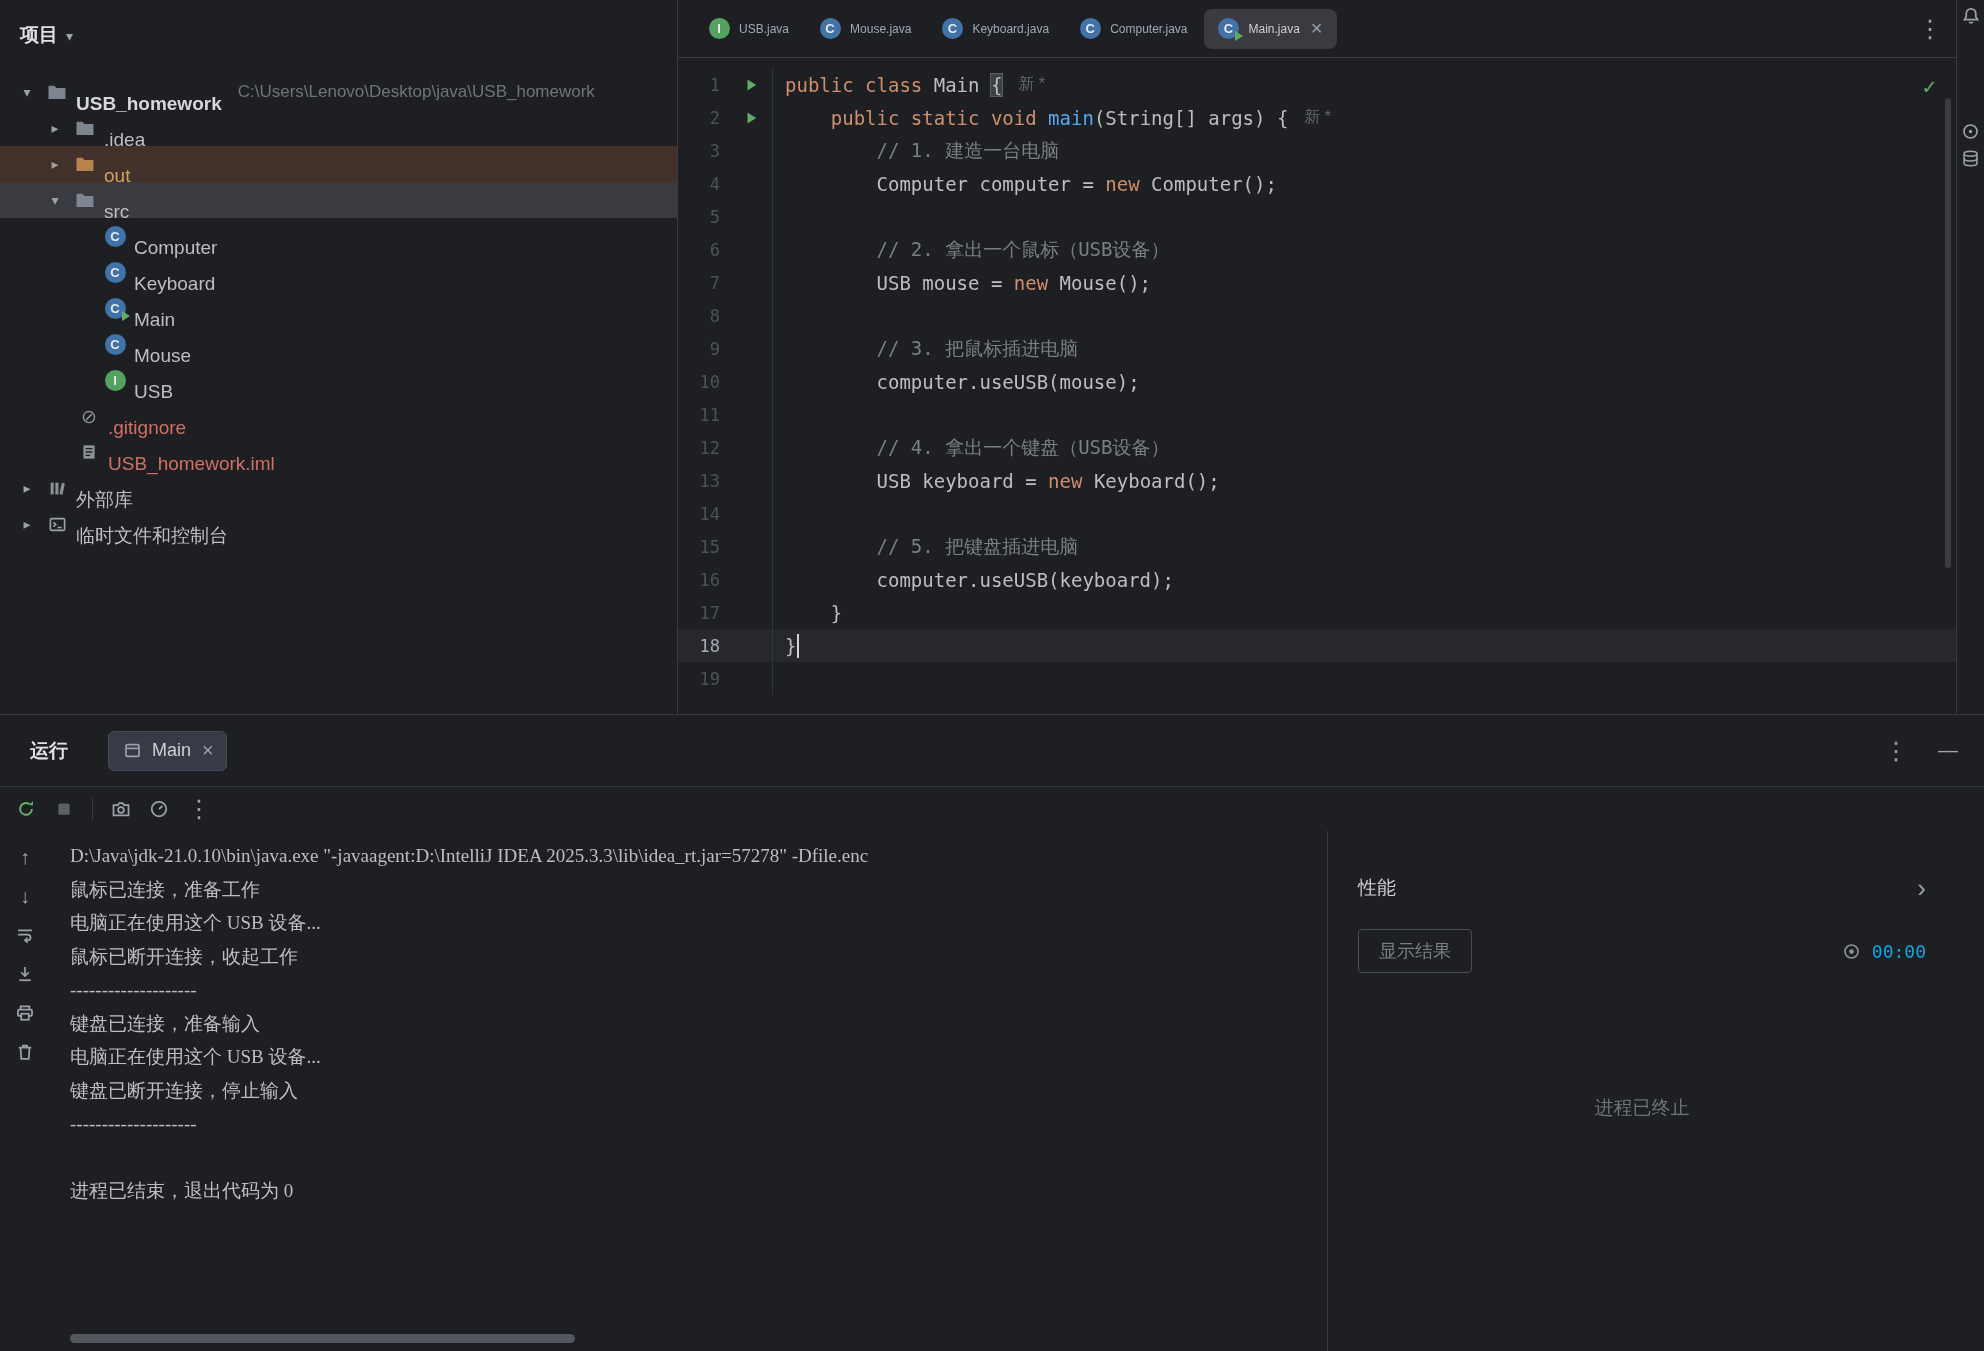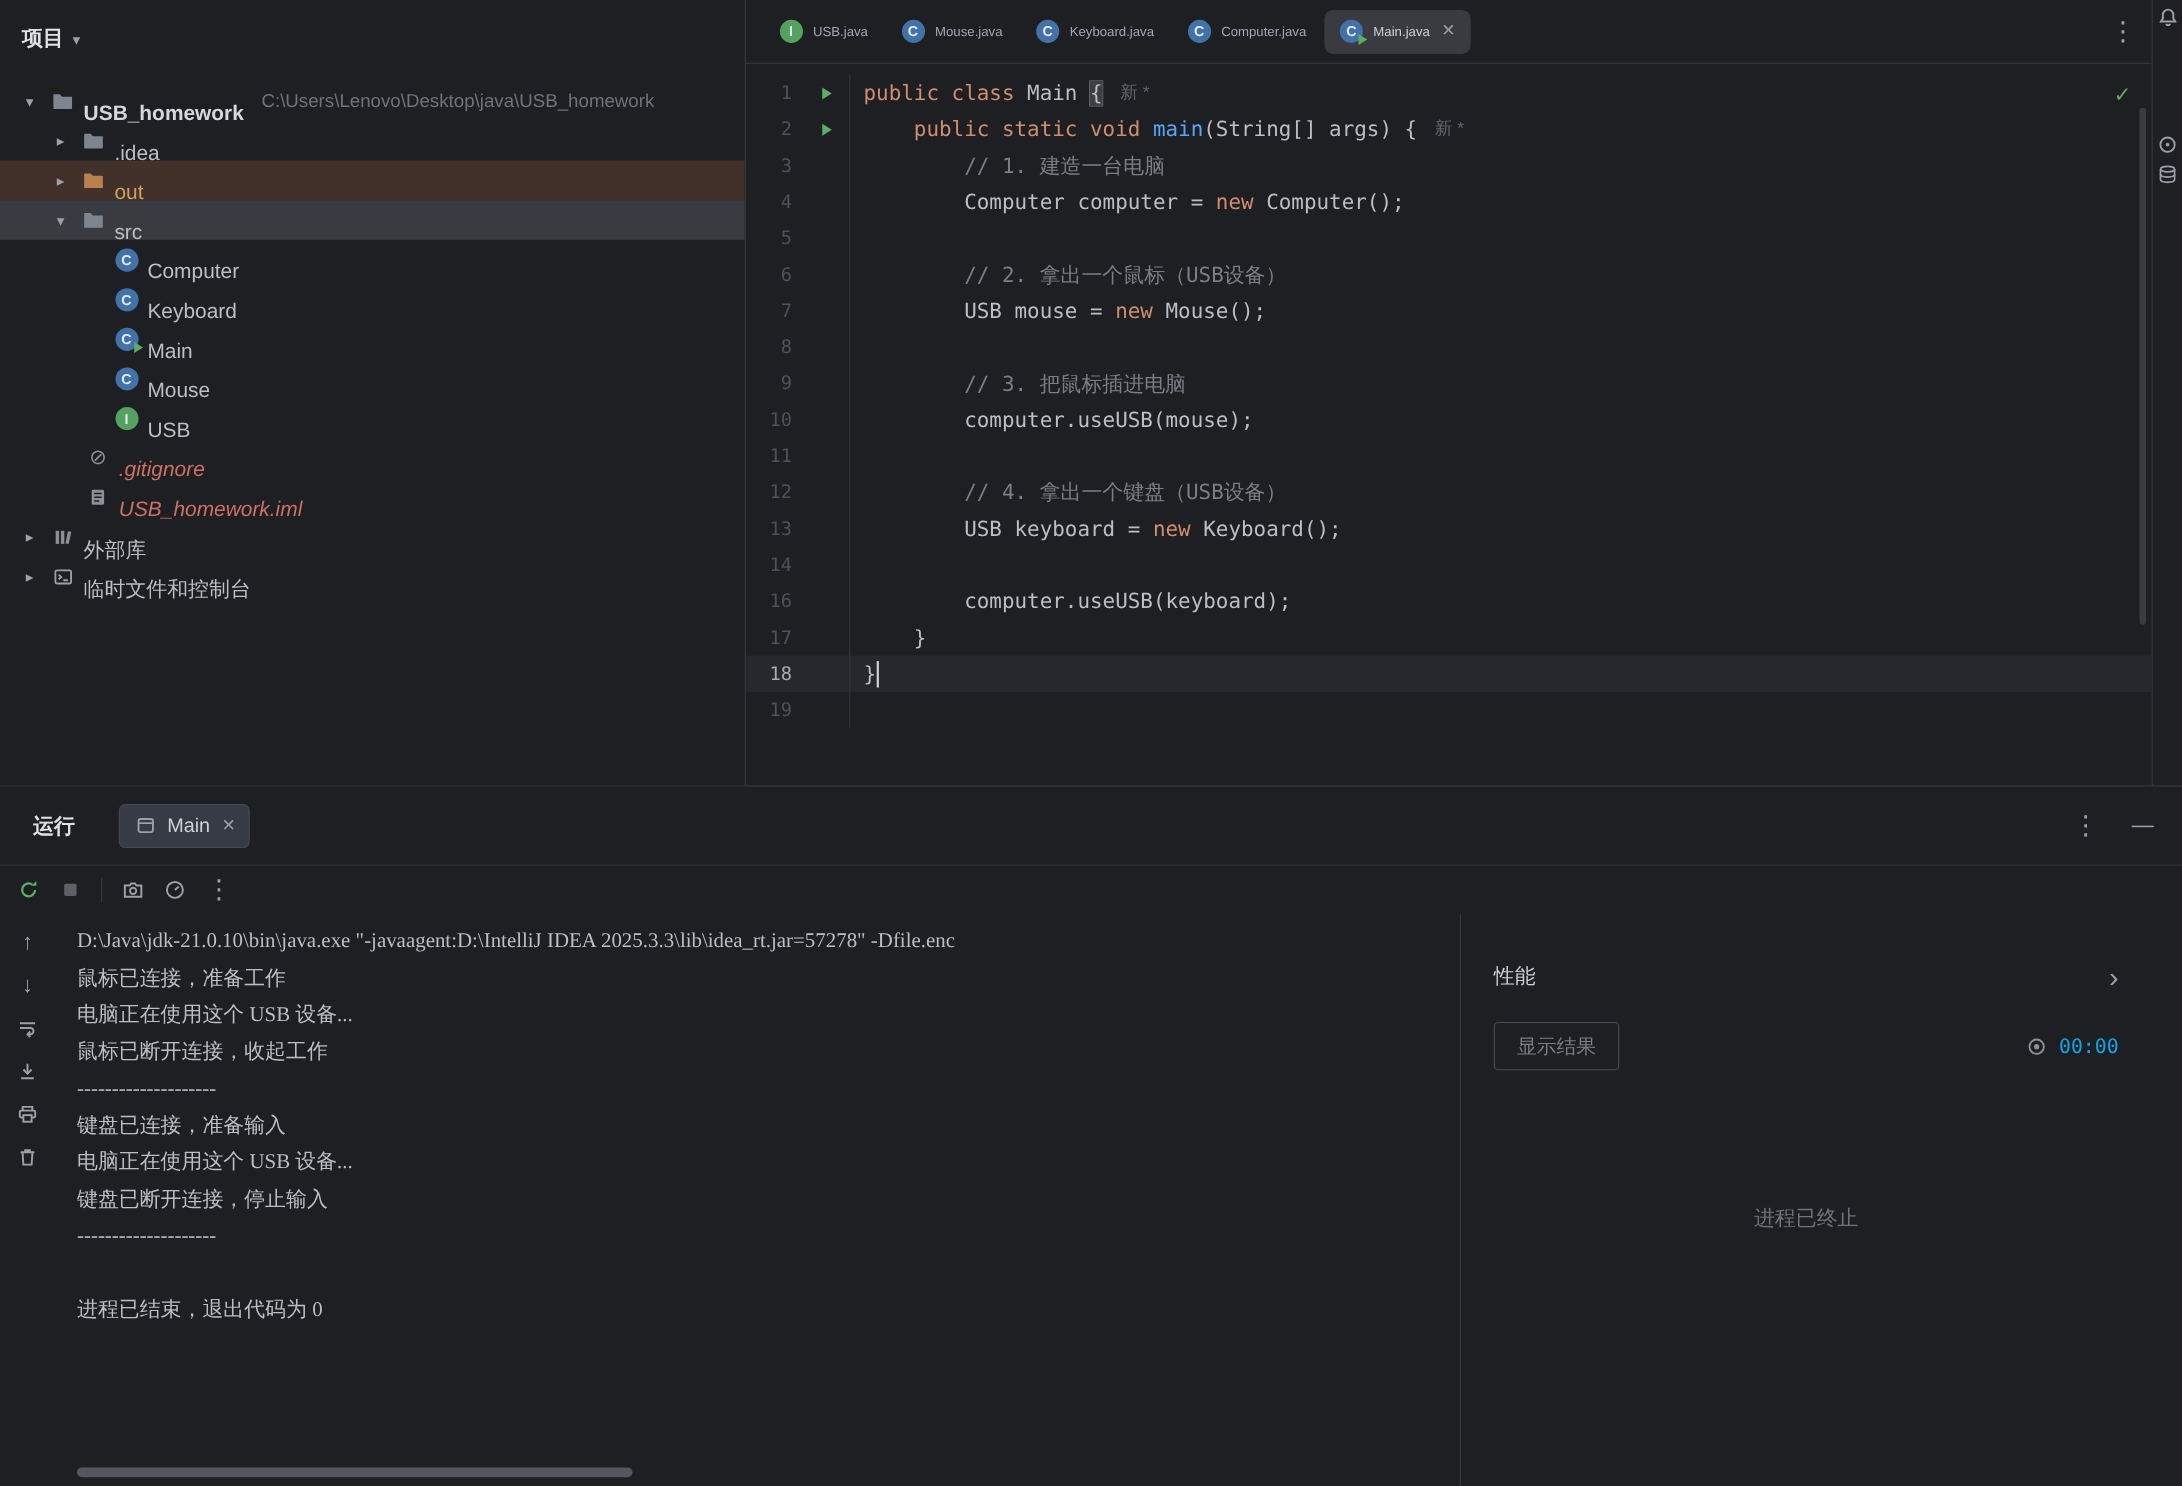--- a/index.html
+++ b/index.html
@@ -19,21 +19,21 @@
   .ptitle { font-weight:700; color:#dfe1e5; }
   .pcaret { color:#9da0a8; font-size:14px; transform:translateY(1px); }
   .tree { flex:1; overflow:hidden; padding-top:4px; }
   .trow { height:36px; display:flex; align-items:center; gap:8px; cursor:pointer; white-space:nowrap; }
   .trow.sel { background:#393b40; }
   .trow.exc { background:#42312a; }
   .chev { width:22px; text-align:center; color:#9da0a8; font-size:14px; flex:0 0 22px; }
   .ticon { display:inline-flex; width:22px; justify-content:center; align-items:center; flex:0 0 22px; }
   .tname { color:#bcbec4;margin-top:24px; }
   .tname.bold { font-weight:700; color:#d5d7dc; }
-  .tname.unv { color:#cf7065;font-style:italic; }
+  .tname.unv { color:#cf7065; }
   .tname.exc { color:#cfa05f; }
   .tpath { color:#6f737a; font-size:17px; margin-left:8px; }
   .gch { color:#8c8f96; font-size:19px; line-height:1; }
 
   .av { position:relative; display:inline-flex; width:21px; height:21px; border-radius:50%;
         align-items:center; justify-content:center; font-size:13px; font-weight:700; color:#e8eaee; }
   .av-class { background:#4273a8; }
   .av-iface { background:#54a25f; }
   .runbadge { position:absolute; right:-4px; bottom:-2px; width:0; height:0;
         border-left:8px solid #5fad65; border-top:5px solid transparent; border-bottom:5px solid transparent; }
@@ -339,20 +339,25 @@
               <span class="ln">13</span>
               <span class="rs"></span>
               <span class="ct"><span class="df">        USB keyboard = </span><span class="kw">new</span><span class="df"> Keyboard();</span></span>
             </div>
             <div class="cl">
               <span class="ln">14</span>
               <span class="rs"></span>
               <span class="ct"></span>
             </div>
             <div class="cl">
+              <span class="ln">15</span>
+              <span class="rs"></span>
+              <span class="ct"><span class="cm">        // 5. 把键盘插进电脑</span></span>
+            </div>
+            <div class="cl">
               <span class="ln">16</span>
               <span class="rs"></span>
               <span class="ct"><span class="df">        computer.useUSB(keyboard);</span></span>
             </div>
             <div class="cl">
               <span class="ln">17</span>
               <span class="rs"></span>
               <span class="ct"><span class="df">    }</span></span>
             </div>
             <div class="cl active">

